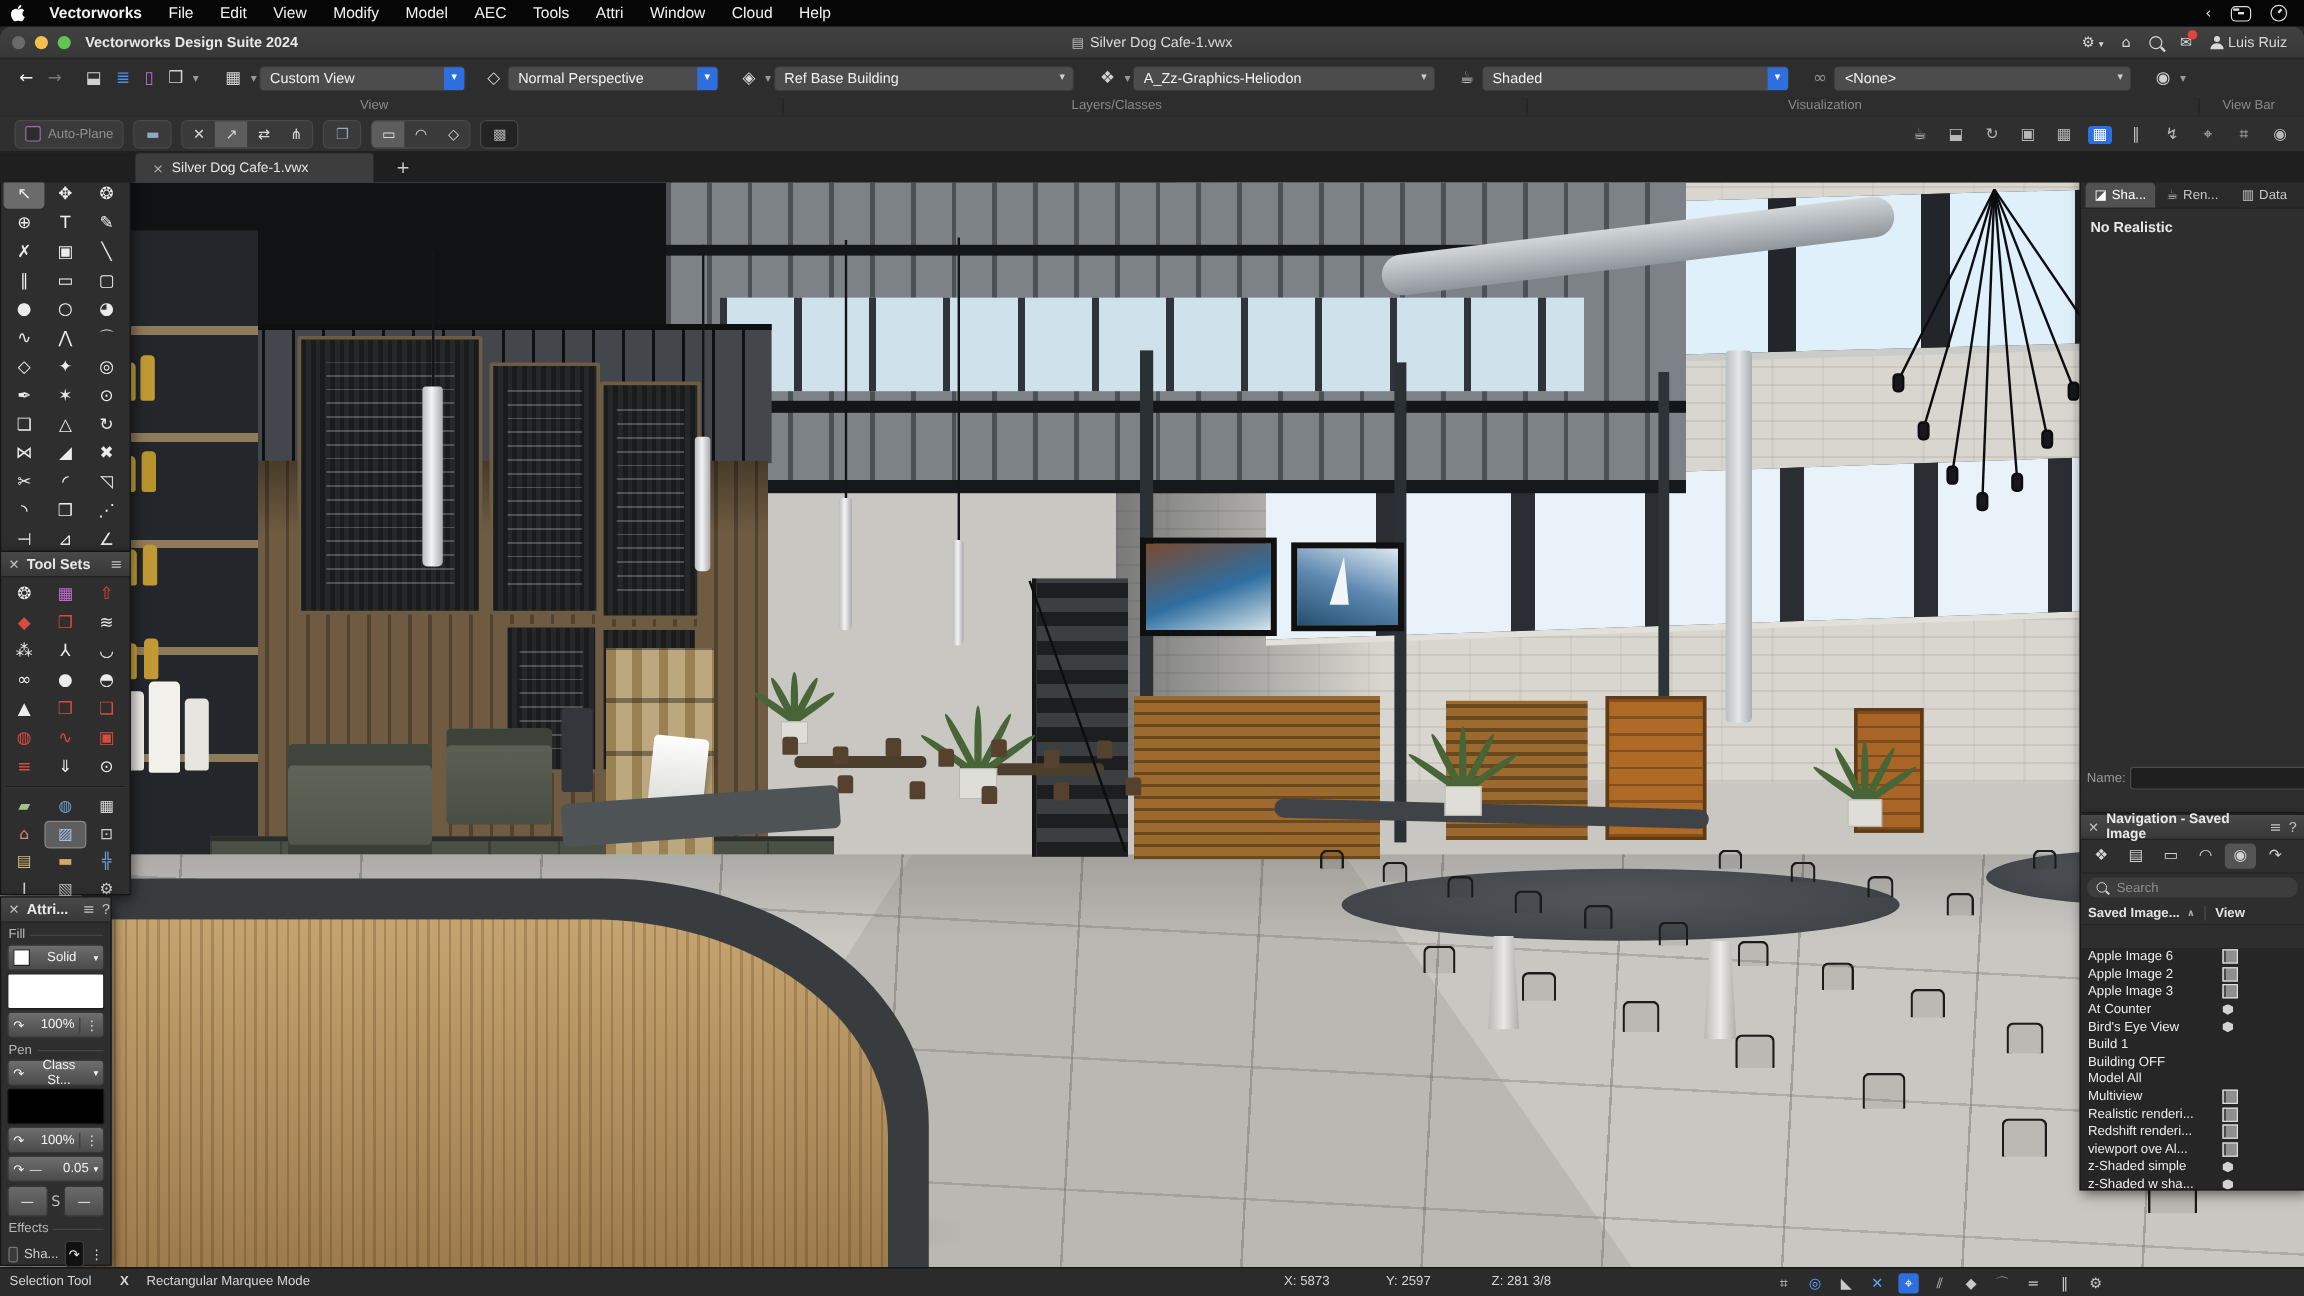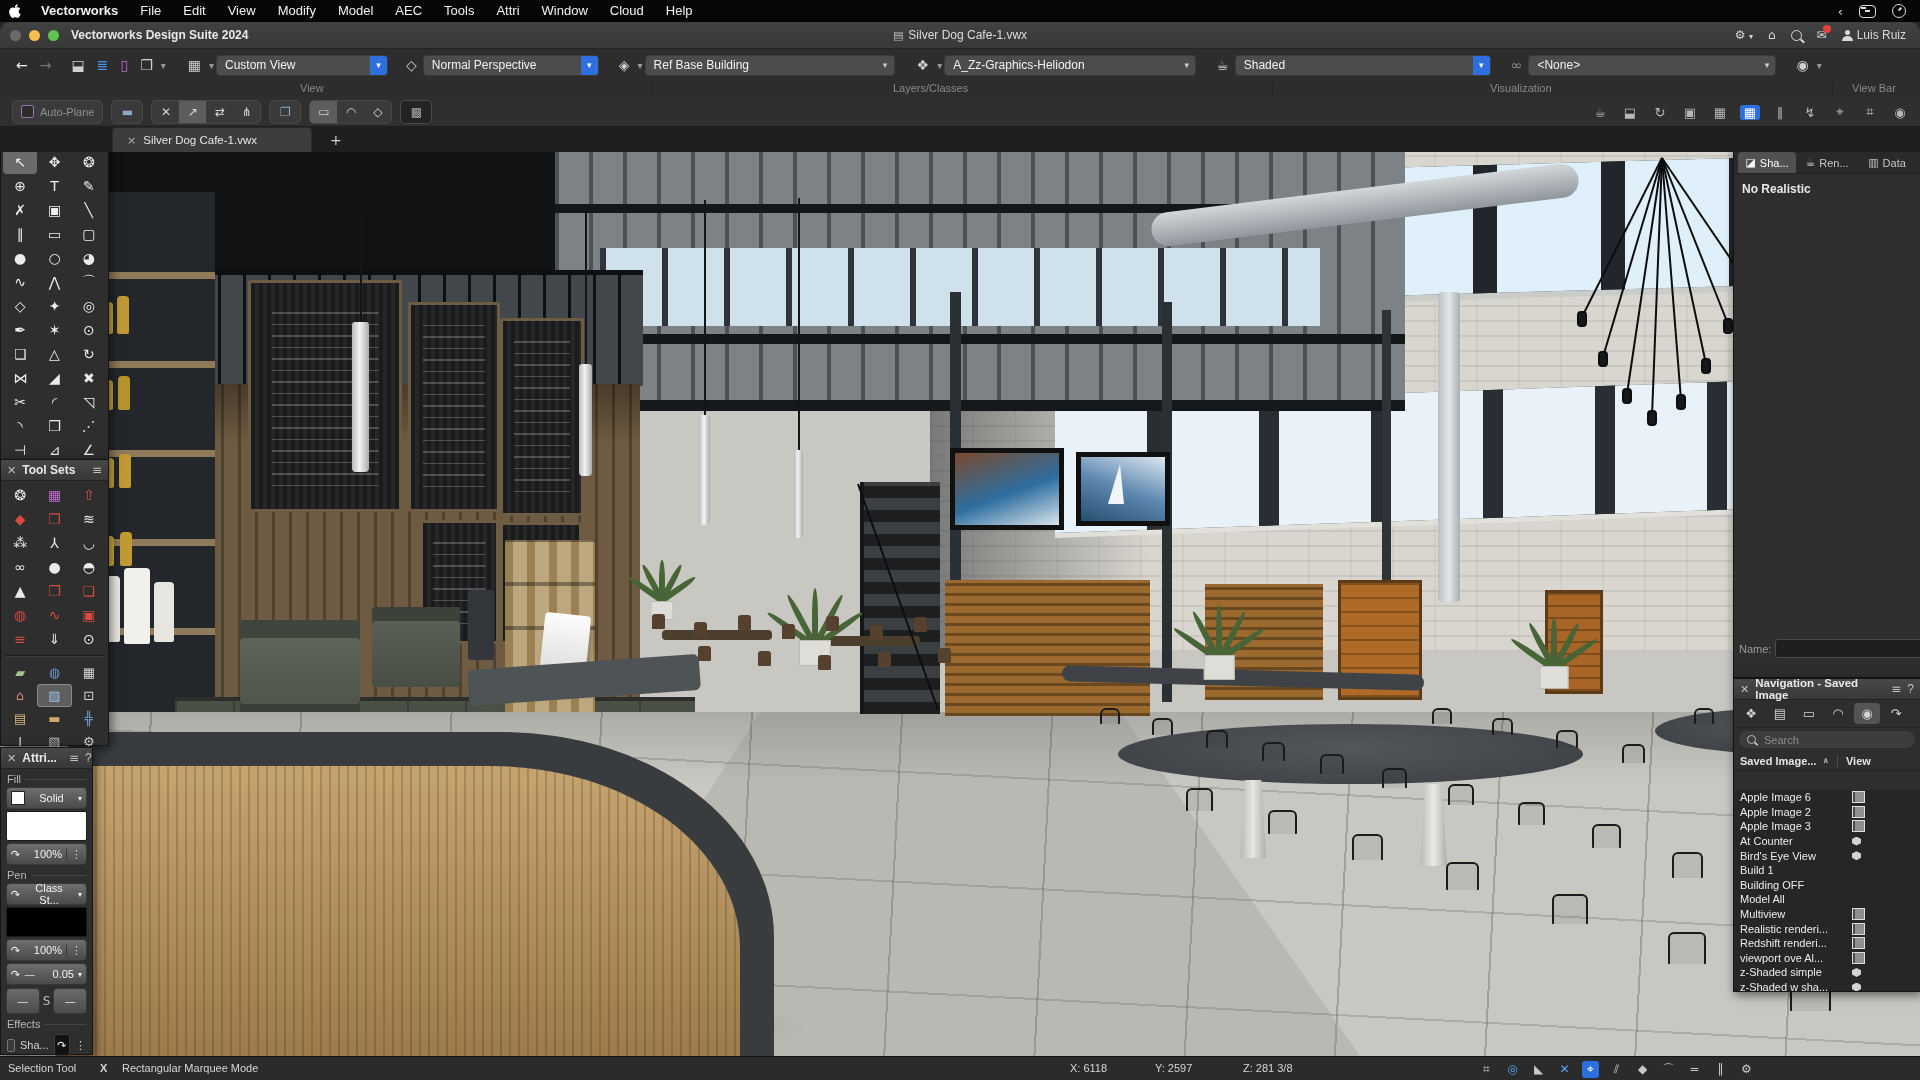--- a/index.html
+++ b/index.html
@@ -797,21 +797,21 @@
           <span class="nm">z-Shaded w sha...</span>
           <span class="ico-cube"></span>
         </div>
       </div>
   </div>
 
   <div id="statusbar">
     <span class="sb" style="left:8px;">Selection Tool</span>
     <span class="sb" style="left:100px;font-weight:bold;">X</span>
     <span class="sb" style="left:122px;">Rectangular Marquee Mode</span>
-    <span class="sb" style="left:1070px;">X: 6118</span>
+    <span class="sb" style="left:1070px;">X: 5873</span>
     <span class="sb" style="left:1155px;">Y: 2597</span>
     <span class="sb" style="left:1243px;">Z: 281 3/8</span>
     <div id="status-icons">
         <span class="si icon">⌗</span>
         <span class="si icon blue">◎</span>
         <span class="si icon">◣</span>
         <span class="si icon blue">✕</span>
         <span class="si icon active">⌖</span>
         <span class="si icon">⫽</span>
         <span class="si icon">◆</span>

